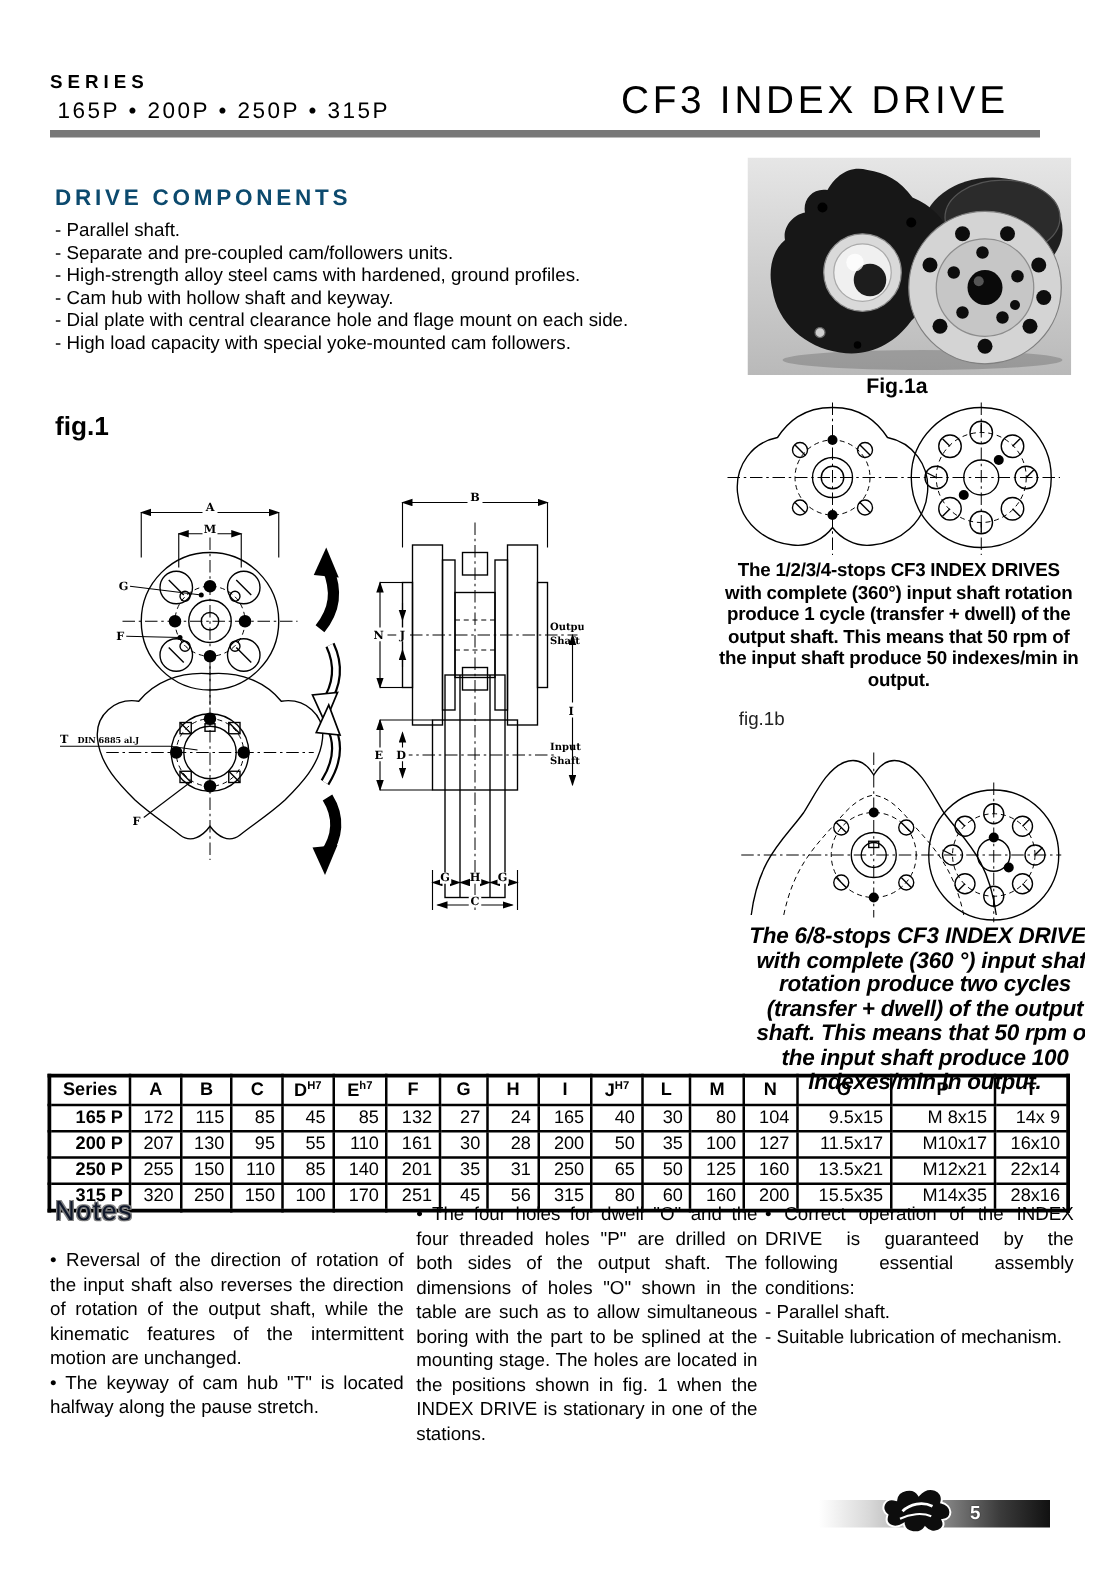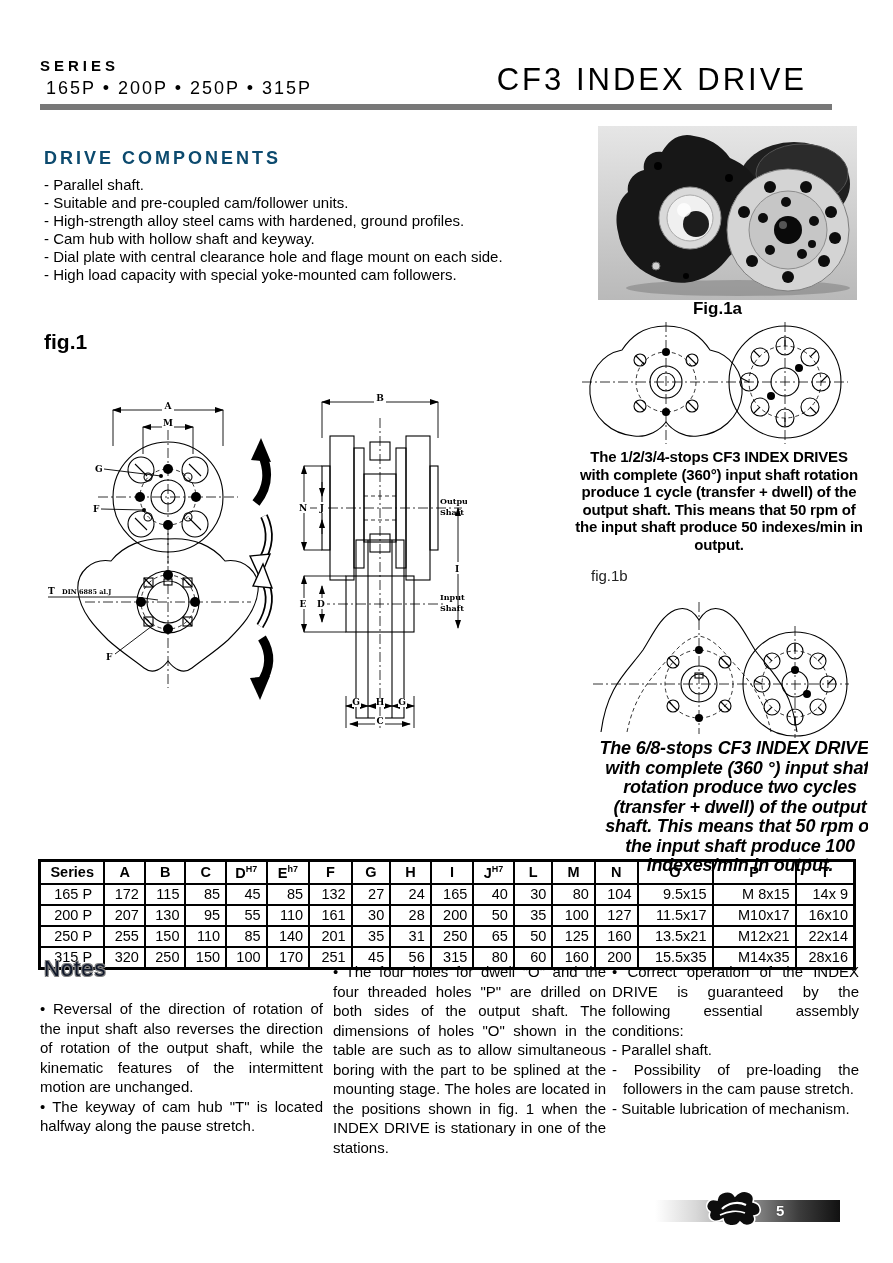--- a/index.html
+++ b/index.html
@@ -35,21 +35,21 @@
   .shaft{font:bold 8px "DejaVu Serif",serif;fill:#000;}
   .cl{stroke:#000;stroke-width:0.8;stroke-dasharray:10 3 2 3;fill:none;}
   .dash-c{stroke:#000;stroke-width:0.8;stroke-dasharray:4 3;fill:none;}
   .dimline{stroke:#000;stroke-width:0.9;}
 
   
   .dim-table{left:38px;top:859px;}
   table{border-collapse:collapse;table-layout:fixed;width:818px;border:3px solid #000;}
   th,td{border:2px solid #000;height:17px;font-size:14.5px;line-height:1;padding:1px 5px;overflow:hidden;}
   thead th{text-align:center;font-weight:bold;padding:2px 2px;}
-  tbody th{text-align:center;font-weight:normal;padding-left:7px;white-space:nowrap;}
+  tbody th{text-align:right;font-weight:bold;padding-left:7px;white-space:nowrap;}
   tbody td{text-align:right;font-family:"Liberation Sans",sans-serif;}
   thead sup{font-size:9px;}
 
   
   .notes-heading{left:44px;top:956px;font-size:22px;letter-spacing:1px;color:#0f172a;
     text-shadow:-1px -1px 0 #818181,1px -1px 0 #818181,-1px 1px 0 #818181,1px 1px 0 #818181;}
   .notes-col{font-size:15px;line-height:19.5px;}
   .notes-col p{margin:0;text-align:justify;}
   .nc1{left:40px;top:999px;width:283px;}
   .nc2{left:333px;top:962px;width:273px;}
@@ -77,21 +77,21 @@
   </svg>
 
   <div class="abs series-label">SERIES</div>
   <div class="abs series-values">165P • 200P • 250P • 315P</div>
   <div class="abs doc-title">CF3 INDEX DRIVE</div>
   <div class="abs head-rule"></div>
 
   <div class="abs dc-heading">DRIVE COMPONENTS</div>
   <div class="abs dc-list">
       <div class="dc-item">- Parallel shaft.</div>
-      <div class="dc-item">- Suitable and pre-coupled cam/follower units.</div>
+      <div class="dc-item">- Separate and pre-coupled cam/followers units.</div>
       <div class="dc-item">- High-strength alloy steel cams with hardened, ground profiles.</div>
       <div class="dc-item">- Cam hub with hollow shaft and keyway.</div>
       <div class="dc-item">- Dial plate with central clearance hole and flage mount on each side.</div>
       <div class="dc-item">- High load capacity with special yoke-mounted cam followers.</div>
     </div>
 
   <div class="abs fig1-label">fig.1</div>
 
   <svg class="abs" style="left:40px;top:388px" width="260" height="345" viewBox="0 0 260 345">
 
@@ -534,21 +534,20 @@
   <div class="abs notes-col nc1">
       <p class="note-p">• Reversal of the direction of rotation of the input shaft also reverses the direction of rotation of the output shaft, while the kinematic features of the intermittent motion are unchanged.</p>
       <p class="note-p">• The keyway of cam hub "T" is located halfway along the pause stretch.</p>
     </div>
   <div class="abs notes-col nc2">
       <p class="note-p">• The four holes for dwell "O" and the four threaded holes "P" are drilled on both sides of the output shaft. The dimensions of holes "O" shown in the table are such as to allow simultaneous boring with the part to be splined at the mounting stage. The holes are located in the positions shown in fig. 1 when the INDEX DRIVE is stationary in one of the stations.</p>
     </div>
   <div class="abs notes-col nc3">
       <p class="note-p">• Correct operation of the INDEX DRIVE is guaranteed by the following essential assembly conditions:</p>
       <p class="note-p dash">- Parallel shaft.</p>
-      <p class="note-p dash">- Possibility of pre-loading the followers in the cam pause stretch.</p>
       <p class="note-p dash">- Suitable lubrication of mechanism.</p>
     </div>
 
   <div class="abs footer-bar"></div>
   <svg class="abs footer-logo" width="68" height="42" viewBox="0 0 68 42">
     <path d="M10,27 C3,22 8,12 17,15 C18,6 31,4 35,11 C43,2 56,7 53,17 C62,19 63,30 54,31 C58,39 46,44 40,37 C36,43 24,42 23,34 C15,39 7,35 10,27 Z" fill="#0d0d0d" stroke="#fff" stroke-width="1.6"></path>
     <path d="M22,24 C28,18 38,16 46,20" stroke="#fff" stroke-width="2.2" fill="none"></path>
     <path d="M20,30 C28,26 38,25 45,28" stroke="#fff" stroke-width="1.6" fill="none"></path>
   </svg>
   <div class="abs page-number">5</div>

